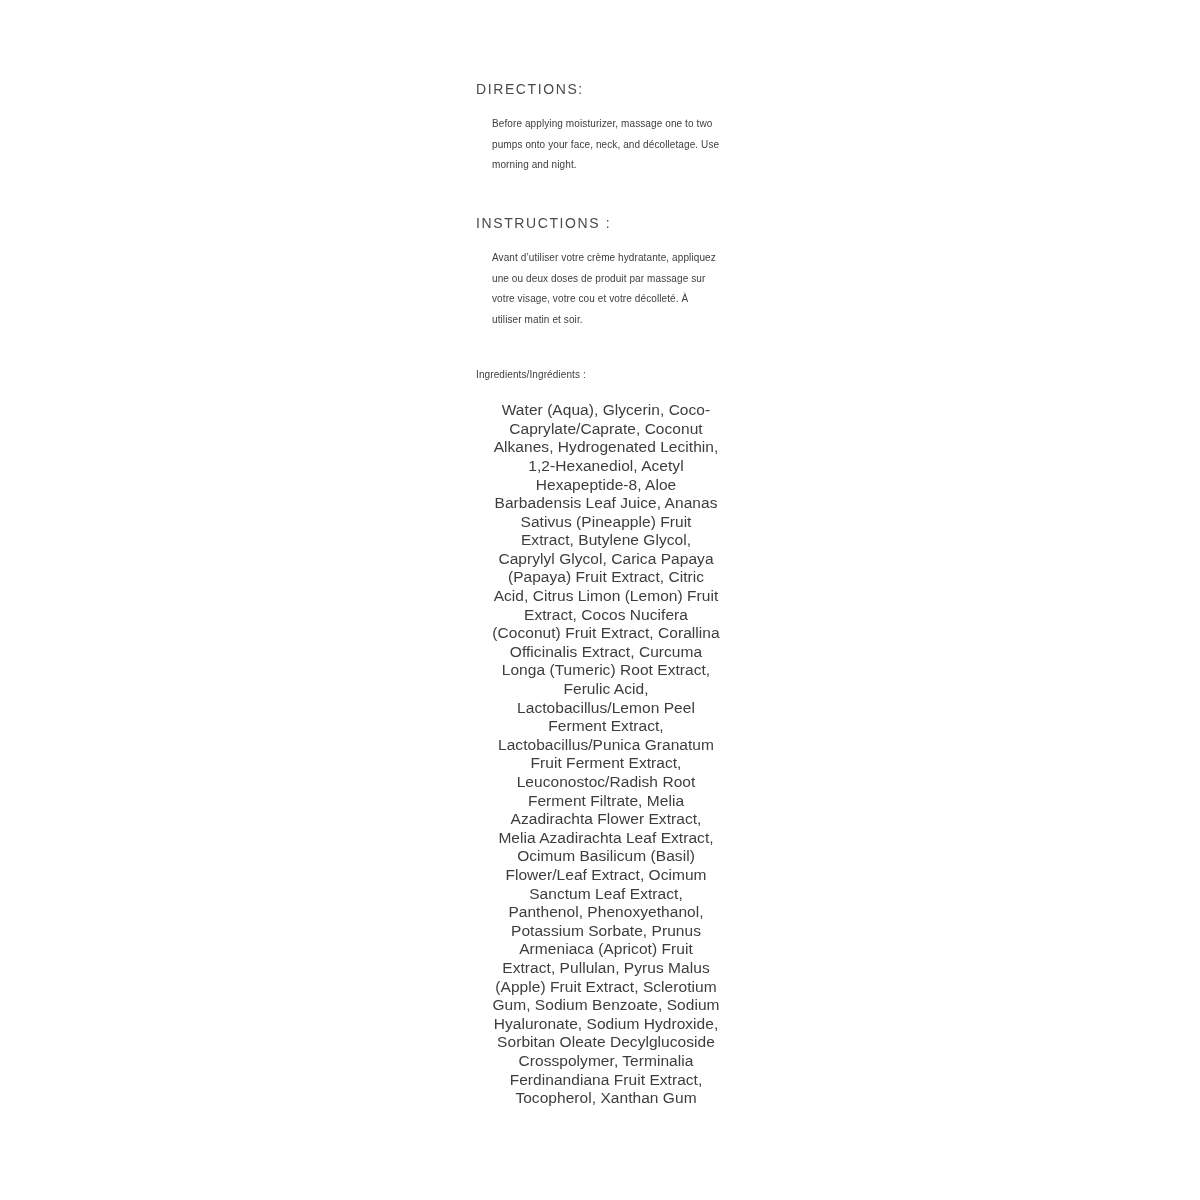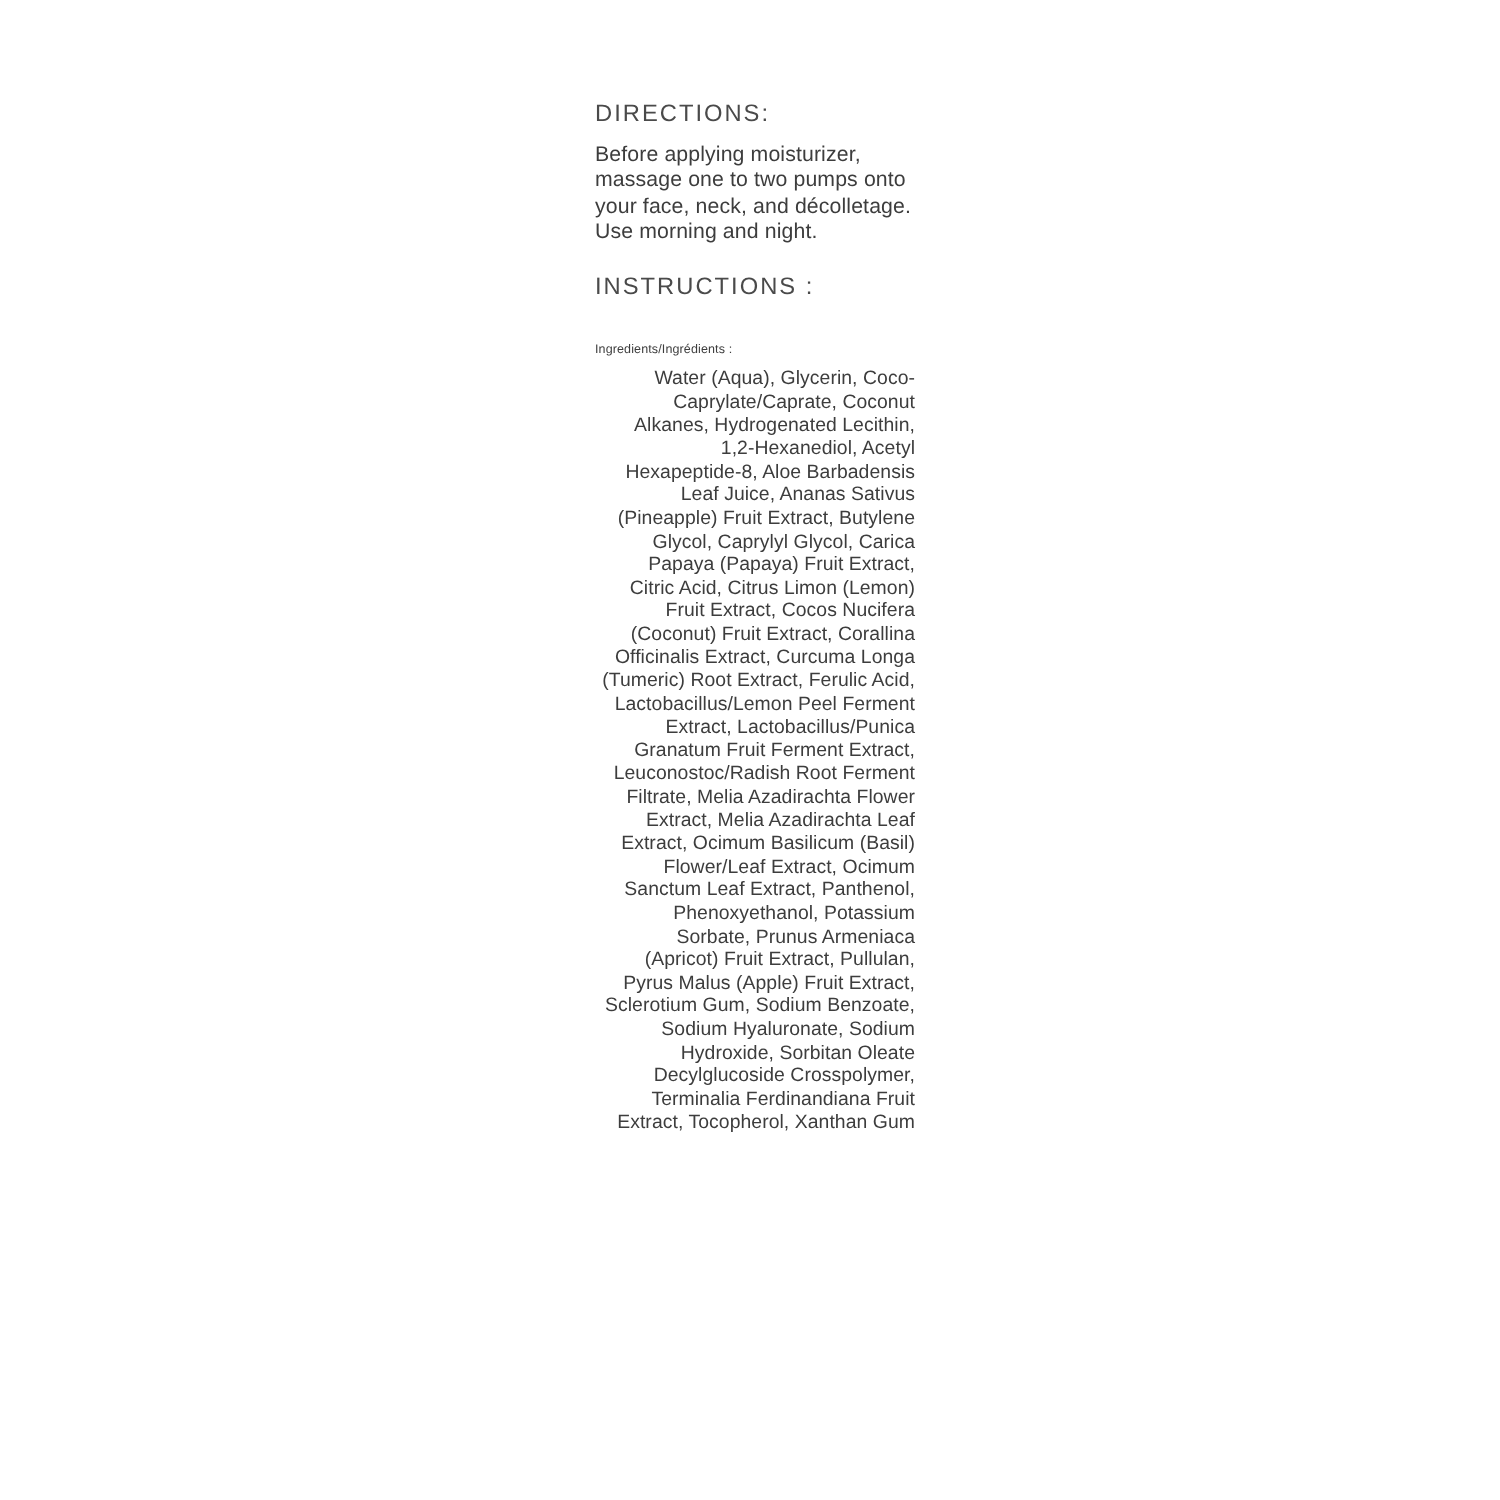--- a/index.html
+++ b/index.html
@@ -23,71 +23,72 @@
   .content {
     position: absolute;
     left: 476px;
     top: 80px;
     width: 260px;
   }
   .section {
     margin-bottom: 0;
   }
   .heading {
-    font-size: 19px;
+    font-size: 14px;
     letter-spacing: 1.6px;
     color: #4a4a4a;
     margin: 0 0 9px 0;
     line-height: 1.3;
   }
   .body-text {
-    font-size: 17px;
+    font-size: 10px;
     line-height: 20.6px;
     color: #3d3d3d;
-    margin: 0;
+    margin: 16px;
     white-space: pre-line;
     letter-spacing: 0.1px;
   }
   .gap-lg {
     height: 22px;
   }
   .gap-md {
     height: 18px;
   }
   .ingredients-label {
     font-size: 10px;
     line-height: 20.6px;
     color: #3d3d3d;
     margin: 0;
     letter-spacing: 0.1px;
   }
   .ingredients-body {
     font-size: 15.5px;
     line-height: 18.6px;
     color: #3d3d3d;
-    margin: 4px;
+    margin: 16px;
     letter-spacing: 0.05px;
-    text-align: right;
+    text-align: center;
   }
 </style>
 </head>
 <body>
 
 <div class="page">
   <div class="content">
 
     <div class="section">
       <p class="heading">DIRECTIONS:</p>
       <p class="body-text">Before applying moisturizer, massage one to two pumps onto your face, neck, and décolletage. Use morning and night.</p>
     </div>
 
     <div class="gap-lg"></div>
 
     <div class="section">
       <p class="heading">INSTRUCTIONS :</p>
+      <p class="body-text">Avant d’utiliser votre crème hydratante, appliquez une ou deux doses de produit par massage sur votre visage, votre cou et votre décolleté. À utiliser matin et soir.</p>
     </div>
 
     <div class="gap-md"></div>
 
     <div class="section">
       <p class="ingredients-label">Ingredients/Ingrédients :</p>
       <p class="ingredients-body">Water (Aqua), Glycerin, Coco-Caprylate/Caprate, Coconut Alkanes, Hydrogenated Lecithin, 1,2-Hexanediol, Acetyl Hexapeptide-8, Aloe Barbadensis Leaf Juice, Ananas Sativus (Pineapple) Fruit Extract, Butylene Glycol, Caprylyl Glycol, Carica Papaya (Papaya) Fruit Extract, Citric Acid, Citrus Limon (Lemon) Fruit Extract, Cocos Nucifera (Coconut) Fruit Extract, Corallina Officinalis Extract, Curcuma Longa (Tumeric) Root Extract, Ferulic Acid, Lactobacillus/Lemon Peel Ferment Extract, Lactobacillus/Punica Granatum Fruit Ferment Extract, Leuconostoc/Radish Root Ferment Filtrate, Melia Azadirachta Flower Extract, Melia Azadirachta Leaf Extract, Ocimum Basilicum (Basil) Flower/Leaf Extract, Ocimum Sanctum Leaf Extract, Panthenol, Phenoxyethanol, Potassium Sorbate, Prunus Armeniaca (Apricot) Fruit Extract, Pullulan, Pyrus Malus (Apple) Fruit Extract, Sclerotium Gum, Sodium Benzoate, Sodium Hyaluronate, Sodium Hydroxide, Sorbitan Oleate Decylglucoside Crosspolymer, Terminalia Ferdinandiana Fruit Extract, Tocopherol, Xanthan Gum</p>
     </div>
 
   </div>

